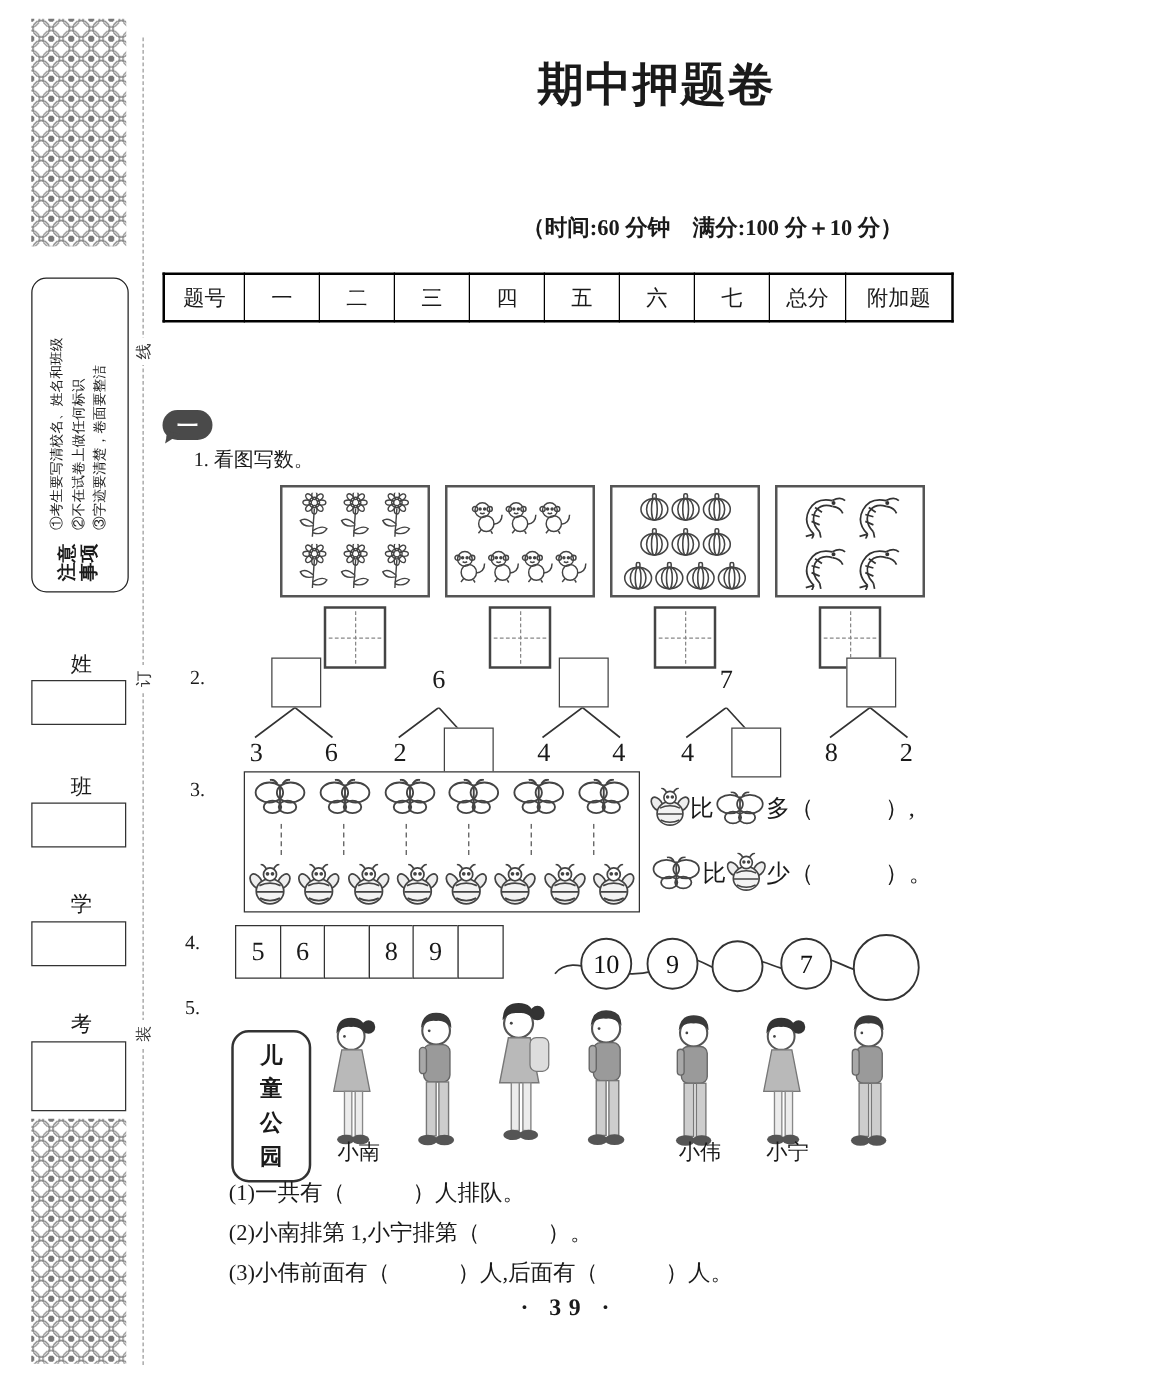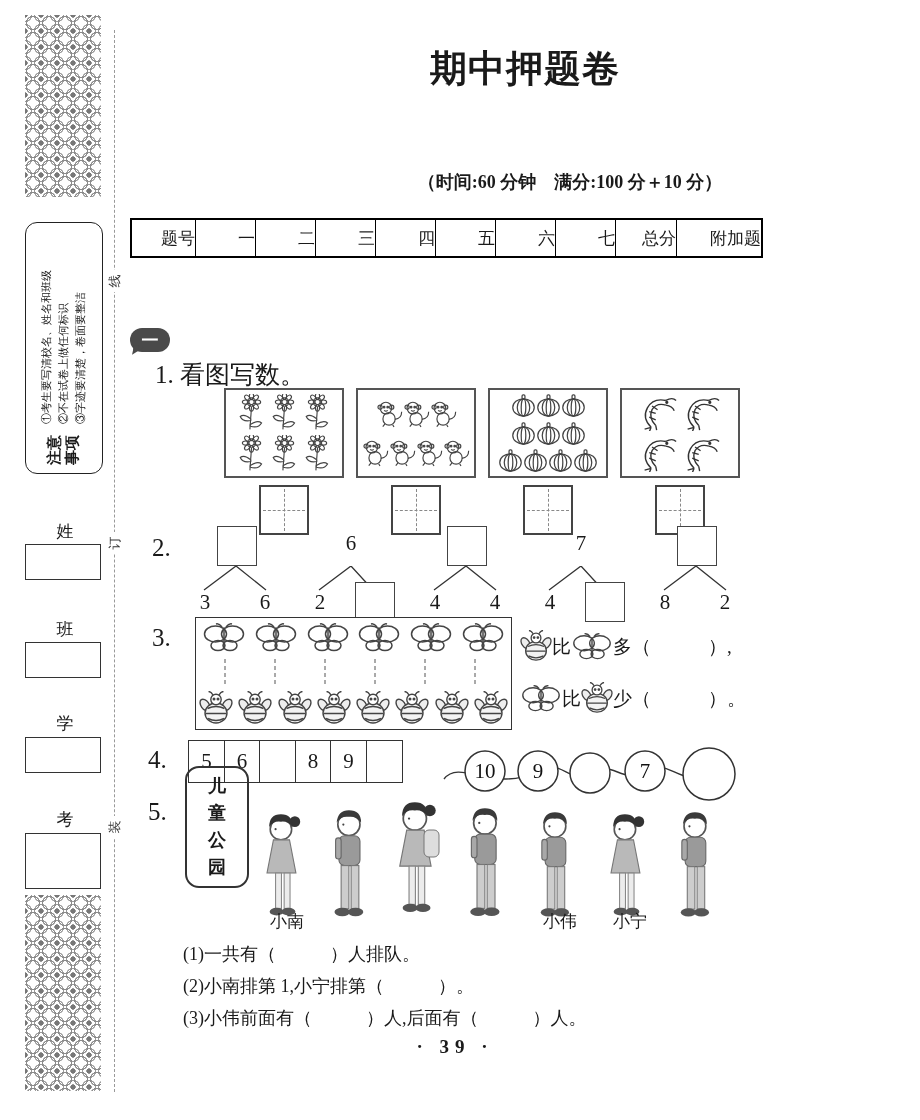--- a/index.html
+++ b/index.html
@@ -30,33 +30,33 @@
 
   .field-label{left:32px;width:66px;text-align:center;font-size:17px;letter-spacing:9px;text-indent:9px;}
   .field-box{left:25px;width:74px;border:1.5px solid #333;background:#fff;}
 
   
   #title{left:130px;top:44px;width:790px;text-align:center;font-size:37px;font-weight:bold;line-height:49px;letter-spacing:1px;}
   #info-line{left:220px;top:170px;width:700px;text-align:center;font-size:18px;font-weight:bold;}
 
   
   #score-table{position:absolute;left:130px;top:218px;border-collapse:collapse;border:2px solid #000;}
-  #score-table td{border:1px solid #000;text-align:right;font-size:17px;padding:0;}
+  #score-table td{border:1px solid #000;text-align:center;font-size:17px;padding:0;}
   #score-table tr:first-child td{height:39px;}
   #score-table tr:last-child td{height:36px;}
   td.thick{border-left:2px solid #000;}
 
   
   #sec1{left:130px;top:328px;display:flex;align-items:center;gap:10px;}
   #sec1-badge{width:40px;height:24px;background:#4a4a4a;color:#fff;border-radius:12px;
      display:flex;align-items:center;justify-content:center;font-size:17px;font-weight:bold;position:relative;}
   #sec1-badge::after{content:'';position:absolute;left:3px;bottom:-4px;width:0;height:0;
      border:5px solid transparent;border-top-color:#4a4a4a;border-left-color:#4a4a4a;transform:rotate(12deg);}
   #sec1-title{font-size:21px;font-weight:bold;}
-  .q-label{font-size:25px;}
+  .q-label{font-size:16px;}
 
   
   .pic-group{top:388px;width:120px;}
   .pic-box{width:116px;height:86px;border:2px solid #555;display:flex;flex-direction:column;
      justify-content:space-evenly;align-items:center;overflow:hidden;background:#fff;}
   .icon-row{display:flex;justify-content:center;align-items:flex-end;}
   .tian{width:46px;height:46px;border:2px solid #444;position:relative;margin:7px auto 0;}
   .tian::before{content:'';position:absolute;left:50%;top:2px;bottom:2px;border-left:1px dashed #888;}
   .tian::after{content:'';position:absolute;top:50%;left:2px;right:2px;border-top:1px dashed #888;}
   .ic{display:block;}
@@ -79,21 +79,21 @@
   #bee-row{position:absolute;bottom:3px;left:3px;right:3px;display:flex;justify-content:space-between;}
   .cmp{position:absolute;left:520px;display:flex;align-items:center;font-size:19px;white-space:nowrap;}
 
   
   #q4-cells{left:188px;top:740px;display:flex;}
   .numcell{width:35px;height:41px;border:1.5px solid #333;margin-left:-1.5px;display:flex;
      align-items:center;justify-content:center;font-size:21px;background:#fff;}
   .numcell:first-child{margin-left:0;}
 
   
-  #park-sign{left:185px;top:766px;width:60px;height:118px;border:2px solid #333;border-radius:14px;
+  #park-sign{left:185px;top:824px;width:60px;height:118px;border:2px solid #333;border-radius:14px;
      display:flex;align-items:center;justify-content:center;}
   #park-sign .vtext{width:20px;font-size:18px;line-height:27px;text-align:center;word-break:break-all;font-weight:bold;}
   .kid-name{position:absolute;top:910px;width:64px;text-align:center;font-size:17px;}
   .subq{left:183px;width:560px;font-size:18px;}
 
   #footer{left:130px;top:1036px;width:650px;text-align:center;font-size:19px;font-weight:bold;letter-spacing:6px;}
 </style>
 </head>
 <body>
 

